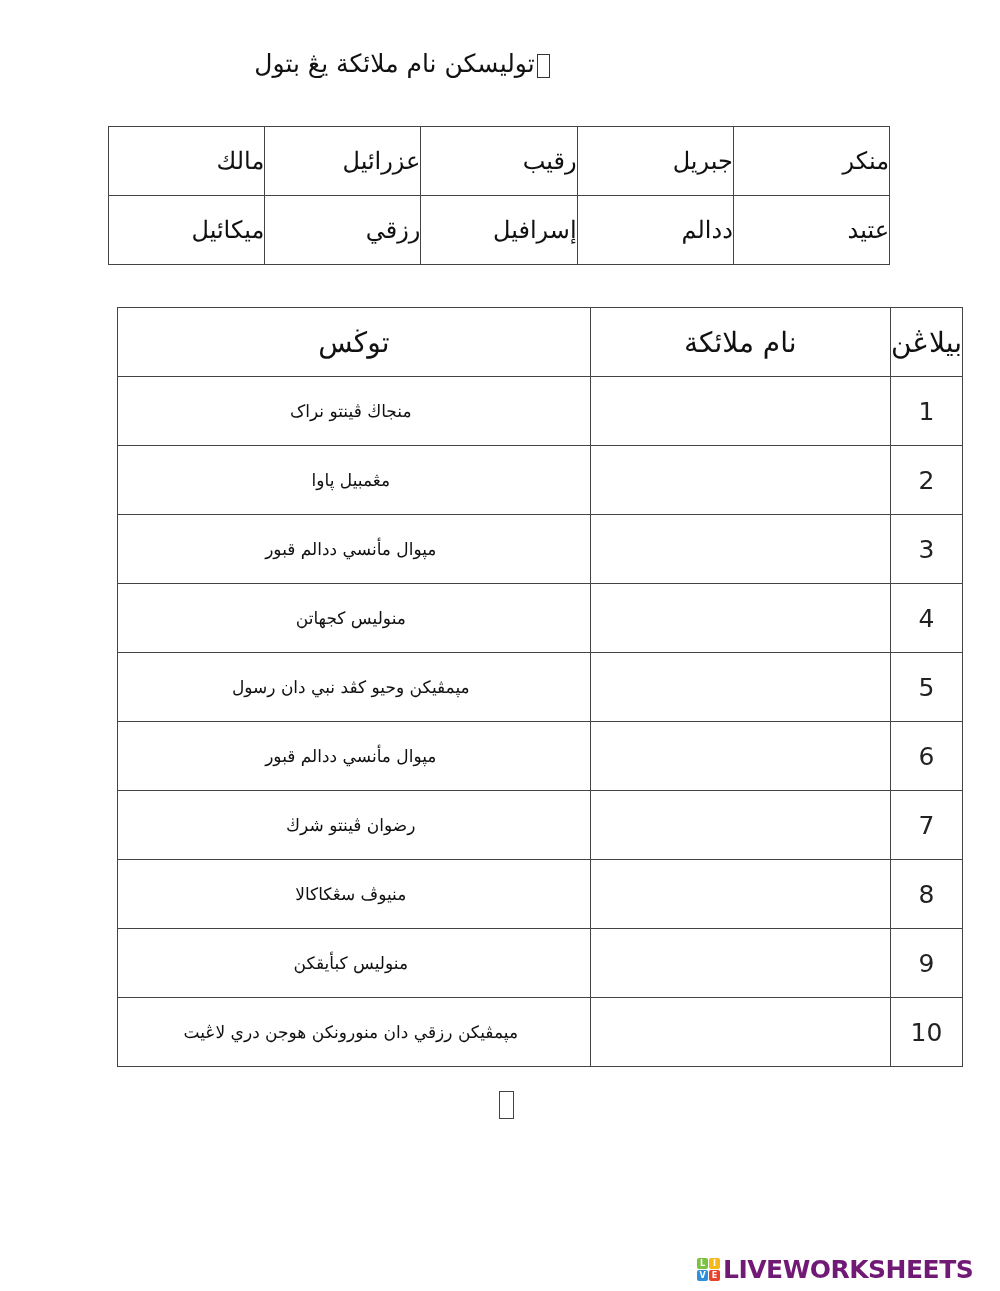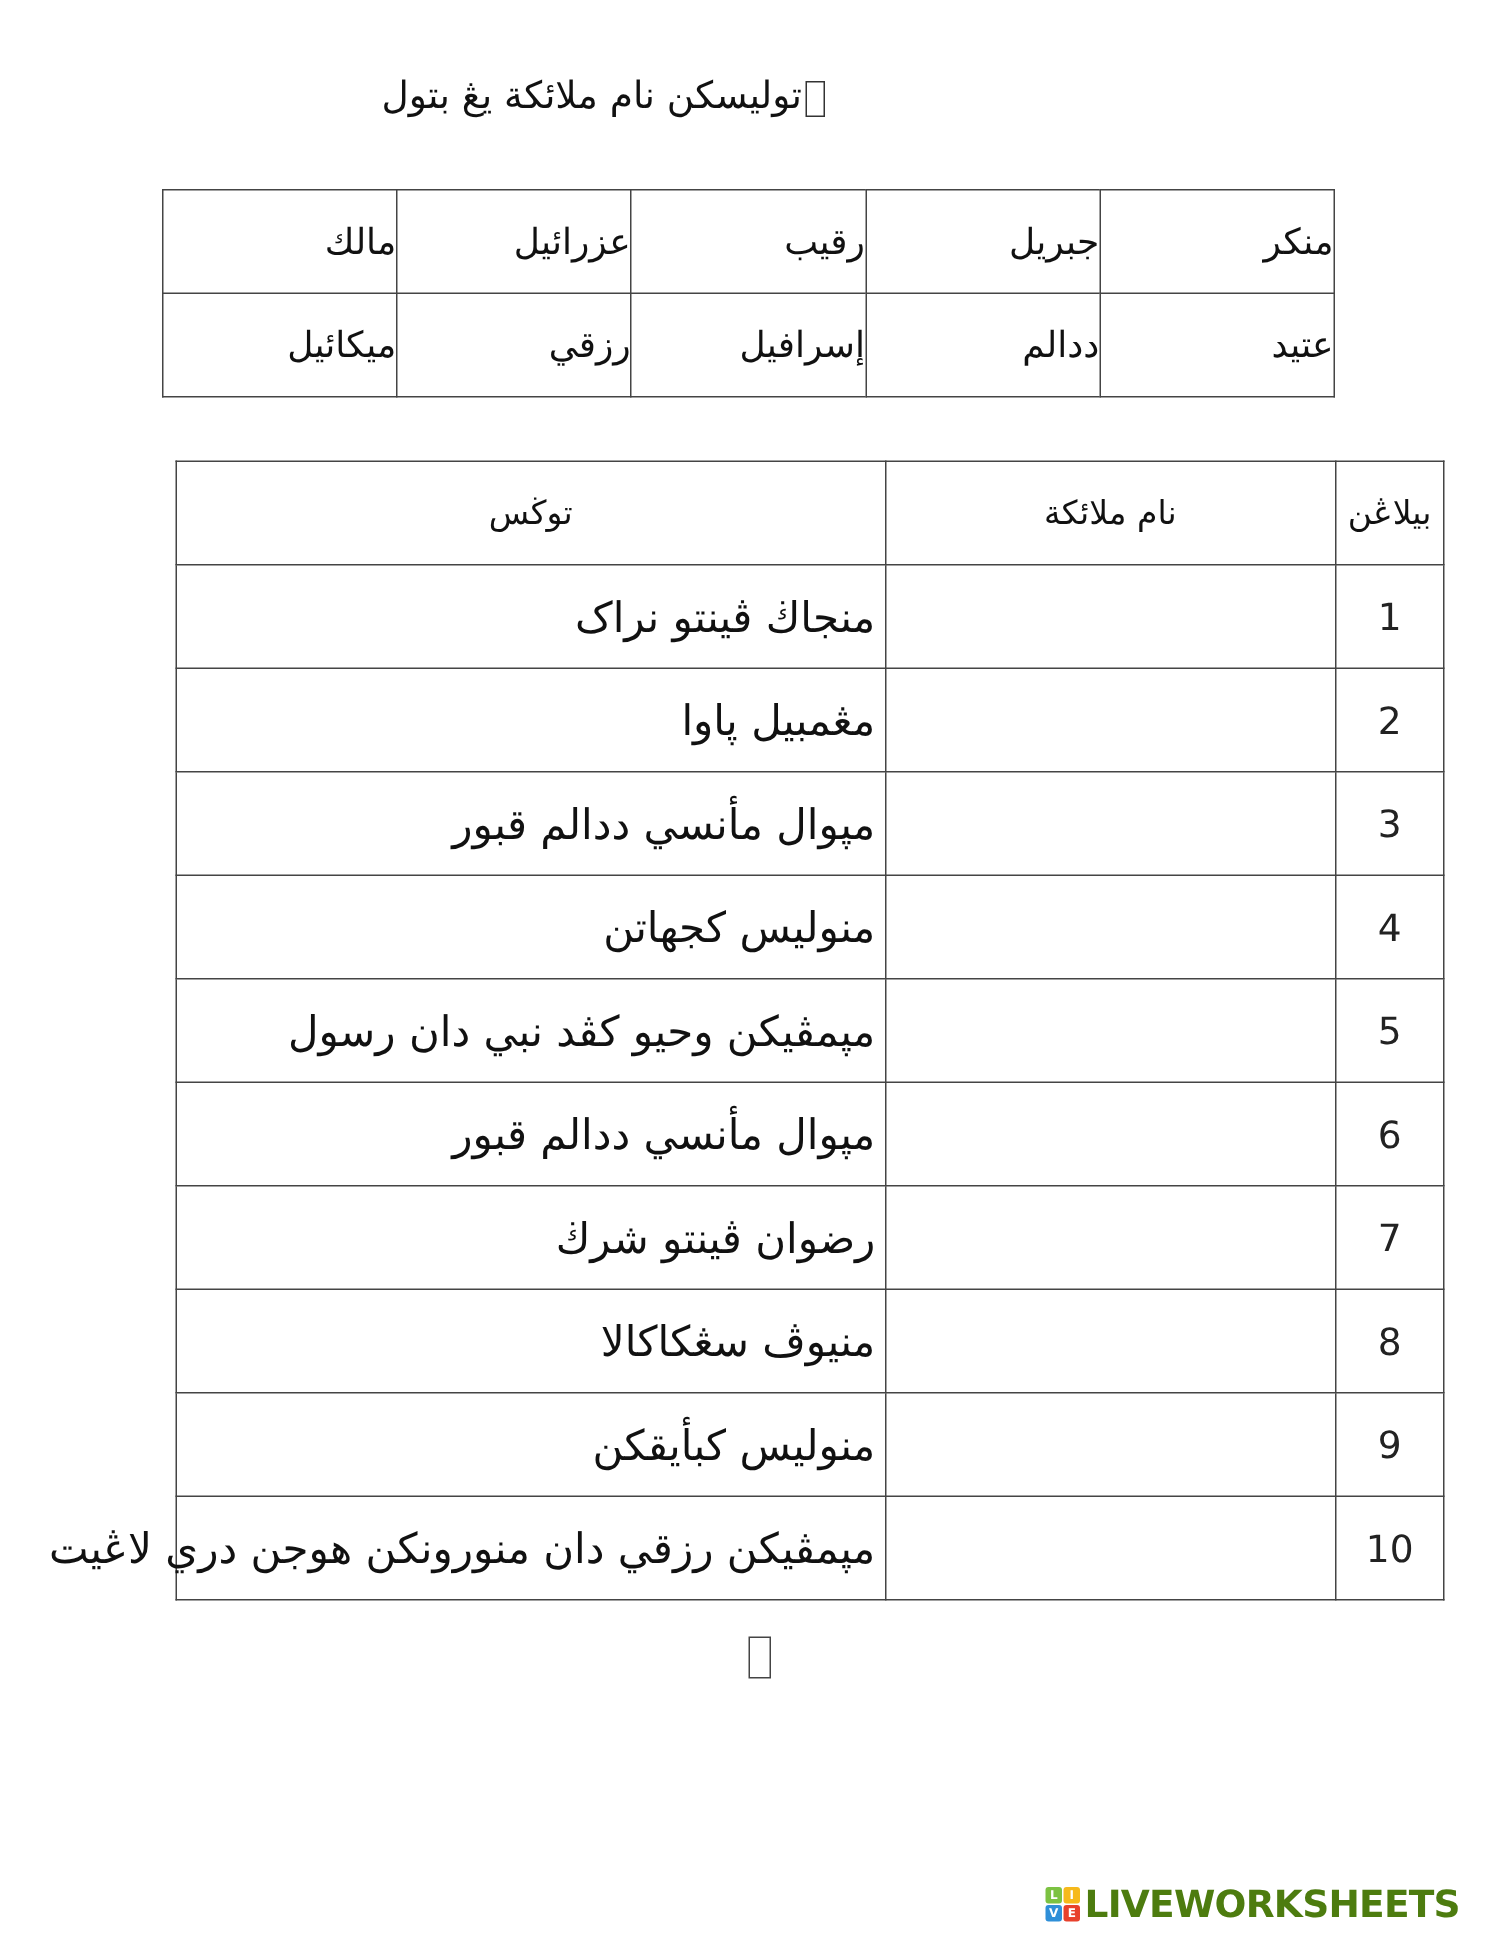--- a/index.html
+++ b/index.html
@@ -62,21 +62,21 @@
       width: 846px;
       direction: rtl;
     }
     .quiz-table th, .quiz-table td {
       height: 68px;
     }
     .col-num { width: 72px; }
     .col-name { width: 300px; }
     .col-text { width: 472px; }
     .quiz-table th {
-      font-size: 22px;
+      font-size: 28px;
       text-align: center;
     }
     .quiz-table td.num {
       font-family: "DejaVu Sans", "Liberation Sans", sans-serif;
       font-size: 25px;
       text-align: center;
       direction: ltr;
       color: #222;
     }
     .quiz-table td.answer {
@@ -88,22 +88,22 @@
       border: none;
       outline: none;
       background: transparent;
       font-family: "DejaVu Serif", "Liberation Serif", serif;
       font-size: 22px;
       text-align: center;
       direction: rtl;
       box-sizing: border-box;
     }
     .quiz-table td.text {
-      font-size: 28px;
-      text-align: right;
+      font-size: 17px;
+      text-align: center;
       padding-right: 6px;
       white-space: nowrap;
     }
     .bottom-glyph {
       position: absolute;
       left: 499px;
       top: 1091px;
       width: 15px;
       height: 28px;
       border: 1.5px solid #444;
@@ -235,14 +235,14 @@
 
 <div class="bottom-glyph"></div>
 
 <div class="brand">
   <div class="brand-logo">
     <span class="logo-cell" style="background: rgb(124, 194, 66);">L</span>
     <span class="logo-cell" style="background: rgb(246, 185, 27);">I</span>
     <span class="logo-cell" style="background: rgb(47, 143, 216);">V</span>
     <span class="logo-cell" style="background: rgb(232, 65, 44);">E</span>
   </div>
-  <span class="brand-name" style="color: #4d7c0f;">LIVEWORKSHEETS</span>
+  <span class="brand-name" style="color: #701a75;">LIVEWORKSHEETS</span>
 </div>
 
 </body></html>

